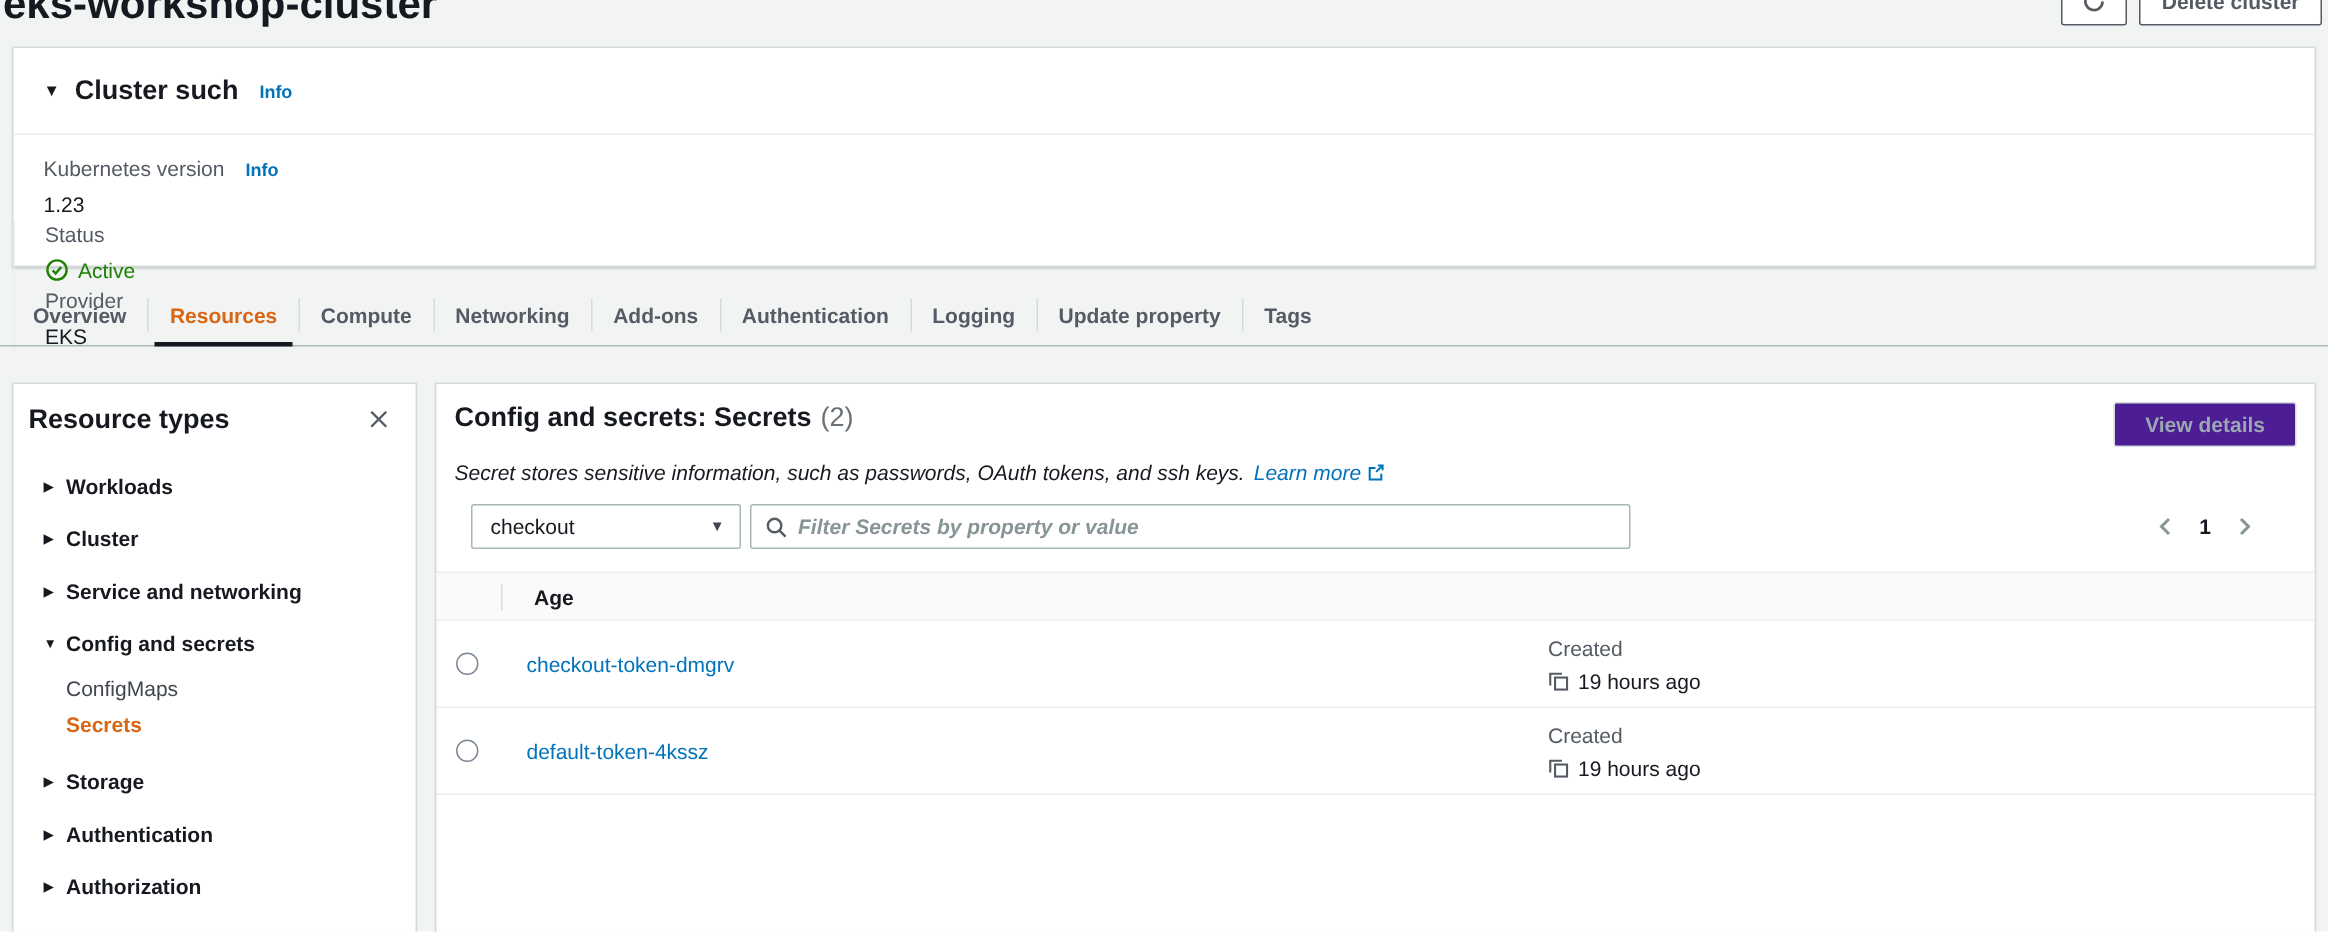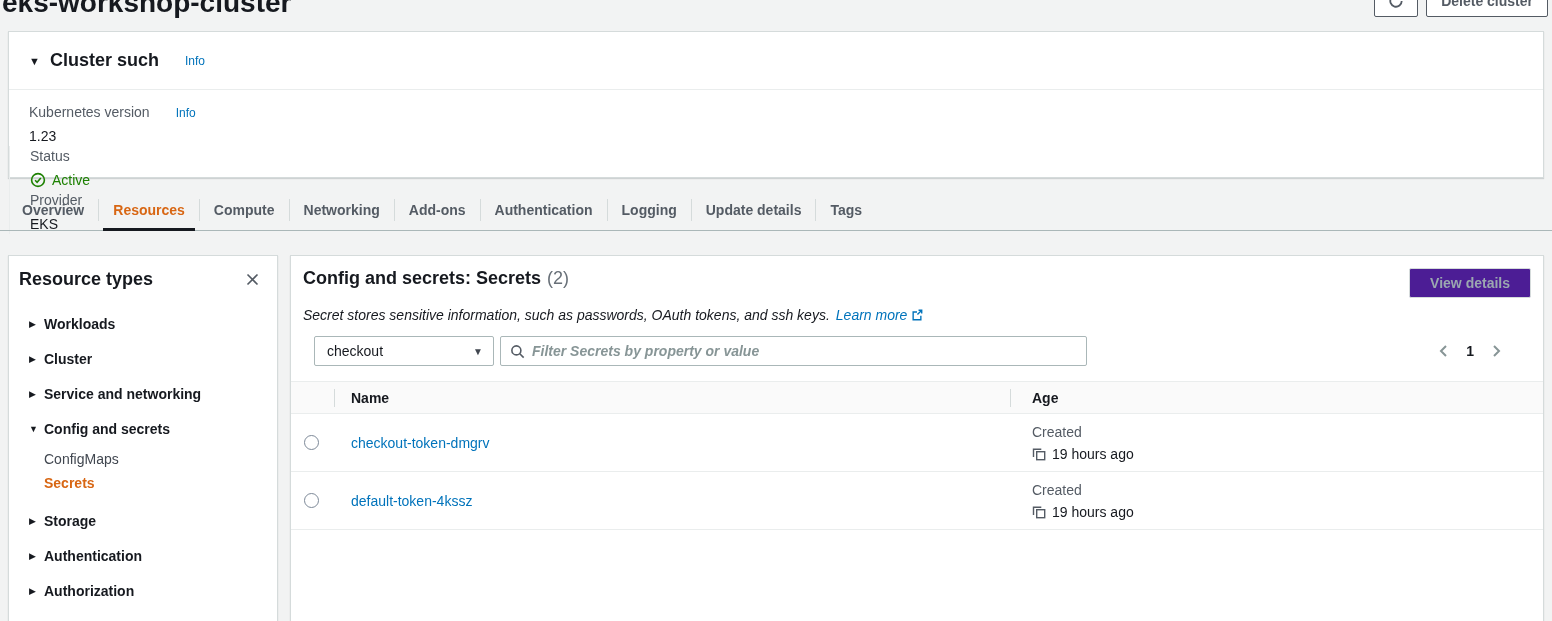--- a/index.html
+++ b/index.html
@@ -33,21 +33,21 @@
   }
 
   
   .cluster-info { position:absolute; top:31px; left:8px; width:1536px; height:147px; }
   .ci-header {
     height:58px; display:flex; align-items:center; padding:0 20px;
     border-bottom:1px solid #eaeded;
   }
   .tri { font-size:11px; color:#16191f; margin-right:10px; }
   .ci-title { font-size:18px; font-weight:700; }
-  .info-link { color:#0073bb; font-size:12px; font-weight:400; margin-left:26px; cursor:pointer; }
+  .info-link { color:#0073bb; font-size:12px; font-weight:700; margin-left:14px; cursor:pointer; }
   .ci-body { display:flex; padding:12px 0;flex-direction:column; }
   .ci-col { flex:1 1 33.33%; padding:2px 20px; }
   .ci-col + .ci-col { border-left:1px solid #eaeded; }
   .field-label { color:#545b64; font-size:14px; display:flex; align-items:baseline; }
   .field-value { margin-top:8px; font-size:14px; color:#16191f; }
   .status-active { color:#1d8102; display:flex; align-items:center; gap:6px; }
   .status-active svg { flex:0 0 auto; }
 
   
   .tabs {
@@ -193,21 +193,21 @@
     <div class="tab">Compute</div>
     <span class="tab-divider"></span>
     <div class="tab">Networking</div>
     <span class="tab-divider"></span>
     <div class="tab">Add-ons</div>
     <span class="tab-divider"></span>
     <div class="tab">Authentication</div>
     <span class="tab-divider"></span>
     <div class="tab">Logging</div>
     <span class="tab-divider"></span>
-    <div class="tab">Update details</div>
+    <div class="tab">Update property</div>
     <span class="tab-divider"></span>
     <div class="tab">Tags</div>
   </nav>
 
   <div class="content">
 
     <aside class="panel sidebar">
       <div class="sb-header">
         <span class="sb-title">Resource types</span>
         <button class="icon-btn">
@@ -292,24 +292,20 @@
             </button>
           </div>
         </div>
       </div>
 
       <div class="table">
         <div class="t-header">
           <div class="col-sel">
             <span class="col-divider"></span>
           </div>
-          <div class="col-name">
-            <span>Name</span>
-            <span class="col-divider"></span>
-          </div>
           <div class="col-age">
             <span>Age</span>
           </div>
         </div>
 
         <div class="t-row">
           <div class="col-sel">
             <span class="radio"></span>
           </div>
           <div class="col-name">

